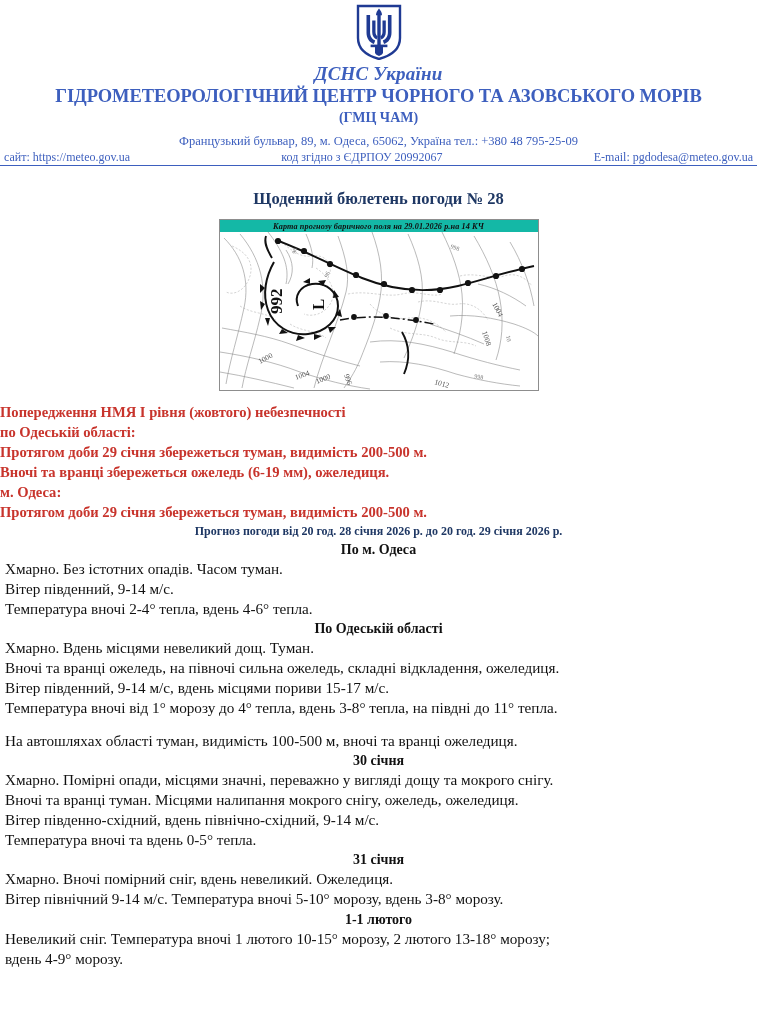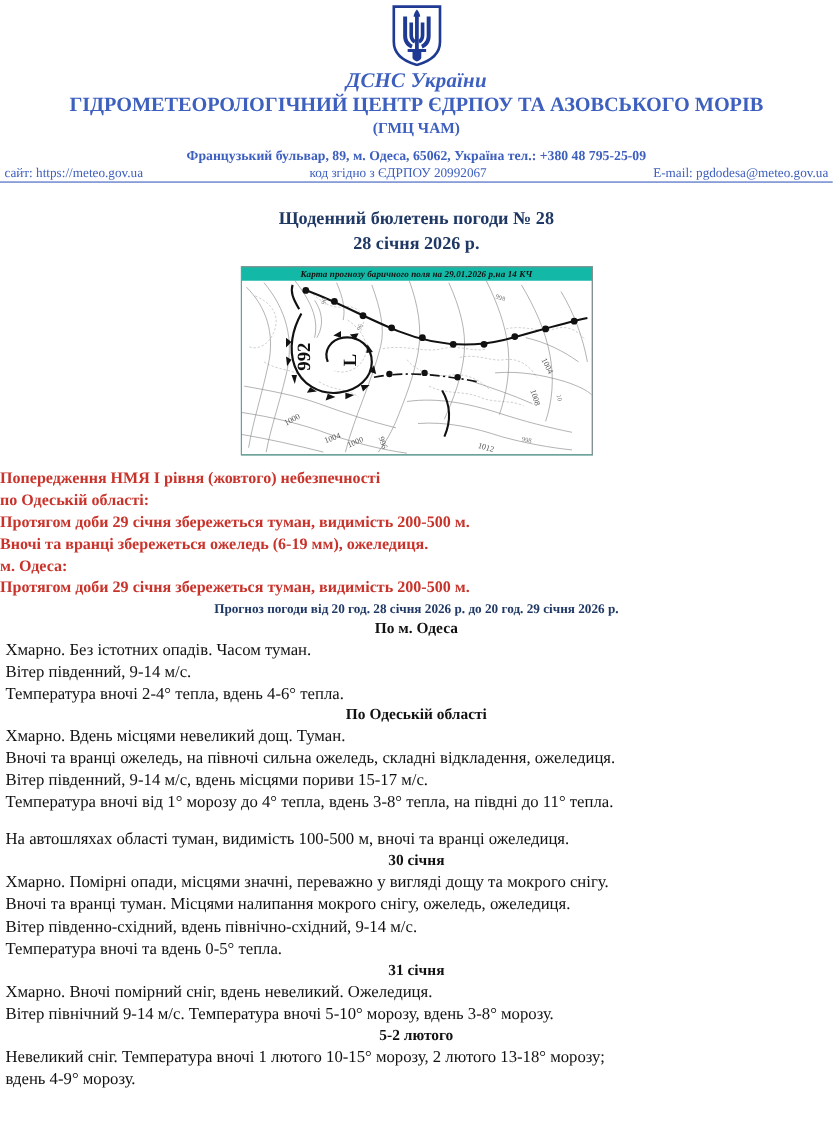--- a/index.html
+++ b/index.html
@@ -47,21 +47,21 @@
     white-space: nowrap;
   }
   .org-line-3 {
     color: #3d5fbe;
     font-weight: bold;
     font-size: 14px;
     line-height: 1.5;
   }
   .addr-line {
     color: #3d5fbe;
-    font-weight: bold;
+    font-weight: normal;
     font-size: 12.5px;
     margin-top: 6px;
   }
   .contact-row {
     display: flex;
     justify-content: space-between;
     align-items: baseline;
     color: #3d5fbe;
     font-size: 12px;
     padding: 1px 4px 0 4px;
@@ -152,34 +152,33 @@
       <path d="M31.9 11 h3.6 v17.8 c0 5.6-2.8 9.5-7.4 11.2 l-1.3-3.4 c2.5-1.1 5.1-3.7 5.1-8.1 Z"></path>
       <path d="M16.2 16.5 h3.3 v11.6 c0 2.2 1 3.6 2.2 4.3 l-1.1 3.2 c-2.9-1.3-4.4-3.9-4.4-7.5 Z"></path>
       <path d="M26.5 16.5 h3.3 v11.6 c0 3.6-1.5 6.2-4.4 7.5 l-1.1-3.2 c1.2-.7 2.2-2.1 2.2-4.3 Z"></path>
       <path d="M23 4.6 c1.9 2.2 3 4.4 3 6.6 h-6 c0-2.2 1.1-4.4 3-6.6 Z"></path>
       <path d="M14.6 40.6 h16.8 v2.6 H14.6 Z"></path>
       <path d="M19 43 h8 v5.6 c0 1.4-1.6 2.6-4 3.4 c-2.4-.8-4-2-4-3.4 Z"></path>
     </g>
   </svg>
 
   <div class="org-line-1">ДСНС України</div>
-  <div class="org-line-2">ГІДРОМЕТЕОРОЛОГІЧНИЙ ЦЕНТР ЄДРПОУ ТА АЗОВСЬКОГО МОРІВ</div>
+  <div class="org-line-2">ГІДРОМЕТЕОРОЛОГІЧНИЙ ЦЕНТР ЧОРНОГО ТА АЗОВСЬКОГО МОРІВ</div>
   <div class="org-line-3">(ГМЦ ЧАМ)</div>
   <div class="addr-line">Французький бульвар, 89, м. Одеса, 65062, Україна тел.: +380 48 795-25-09</div>
 
   <div class="contact-row">
     <span>сайт: https://meteo.gov.ua</span>
     <span class="c-mid">код згідно з ЄДРПОУ 20992067</span>
     <span>E-mail: pgdodesa@meteo.gov.ua</span>
   </div>
 </div>
 
 <div class="bulletin-title">
   <div>Щоденний бюлетень погоди № 28</div>
-  <div>28 січня 2026 р.</div>
 </div>
 
 <div class="map-wrap">
   <div class="map-caption">Карта прогнозу баричного поля на 29.01.2026 р.на 14 КЧ</div>
 
   <svg class="map-canvas" viewBox="0 0 318 158" preserveAspectRatio="none">
     <rect x="0" y="0" width="318" height="158" fill="#ffffff"></rect>
 
     <g stroke="#9a9a9a" stroke-width="0.5" fill="none" stroke-dasharray="2.2 1.6" opacity="0.85">
       <path d="M12 14 C26 20 34 30 30 44 C26 58 14 64 6 60"></path>
@@ -315,15 +314,15 @@
 <div class="sec-head">30 січня</div>
 <div class="para">Хмарно. Помірні опади, місцями значні, переважно у вигляді дощу та мокрого снігу.</div>
 <div class="para">Вночі та вранці туман.  Місцями налипання мокрого снігу, ожеледь, ожеледиця.</div>
 <div class="para">Вітер південно-східний, вдень північно-східний, 9-14 м/с.</div>
 <div class="para">Температура вночі та вдень 0-5° тепла.</div>
 
 <div class="sec-head">31 січня</div>
 <div class="para">Хмарно. Вночі помірний сніг, вдень невеликий. Ожеледиця.</div>
 <div class="para">Вітер північний 9-14 м/с. Температура вночі 5-10° морозу, вдень 3-8° морозу.</div>
 
-<div class="sec-head">5-2  лютого</div>
+<div class="sec-head">1-1  лютого</div>
 <div class="para">Невеликий сніг. Температура вночі 1 лютого 10-15°  морозу, 2 лютого 13-18° морозу;</div>
 <div class="para">вдень 4-9° морозу.</div>
 
 </body></html>

